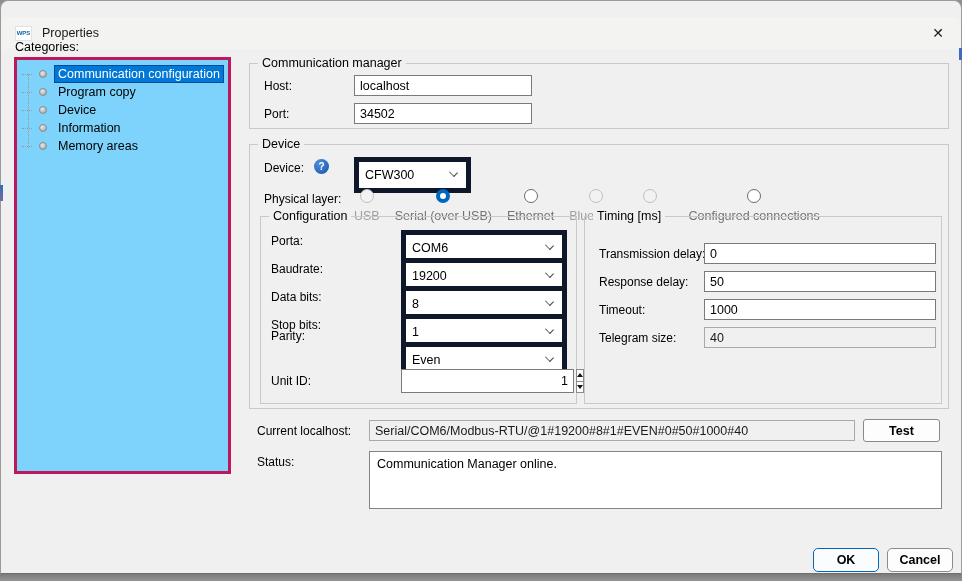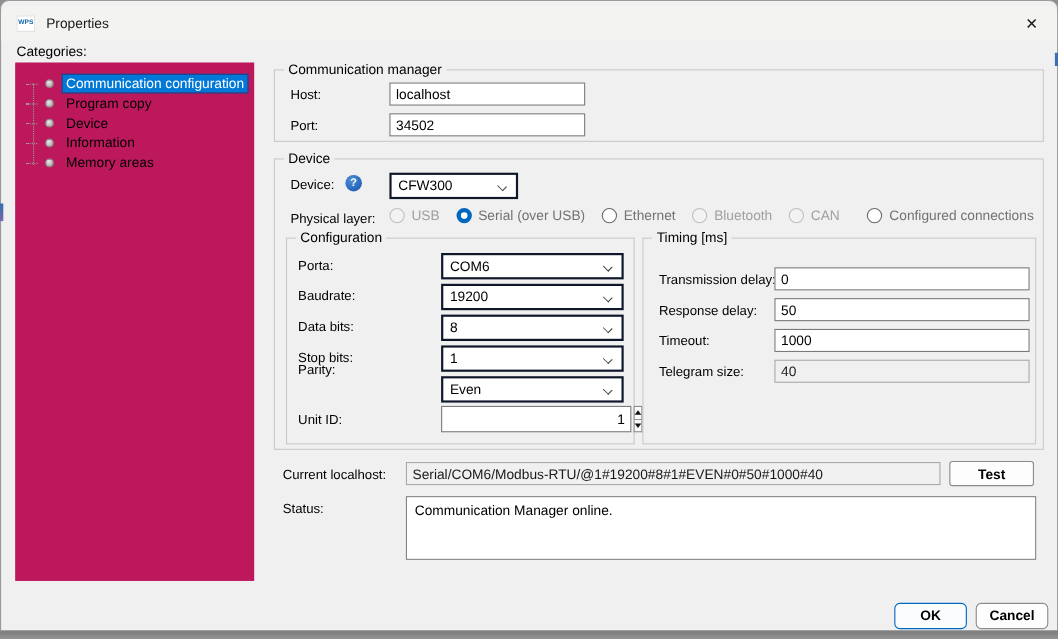--- a/index.html
+++ b/index.html
@@ -5,35 +5,35 @@
   * { margin:0; padding:0; box-sizing:border-box; }
   html,body { width:962px; height:581px; overflow:hidden;
     font-family:"Liberation Sans","DejaVu Sans",sans-serif; }
   body { background:#8f8f8f; position:relative; }
 
   .dialog { position:absolute; left:0; top:0; width:962px; height:574px;
     background:#f0f0f0; border:1px solid #9a9a9a; border-bottom:1px solid #6e6e6e;
     border-radius:8px 8px 0 0; }
 
   
-  .titlebar { position:absolute; left:0; top:4px; width:100%; height:32px;
+  .titlebar { position:absolute; left:0; top:16px; width:100%; height:32px;
     background:#f3f3f1; border-radius:8px 8px 0 0;
     display:flex; align-items:center; padding-left:14px; }
   .wps-badge { width:17px; height:15px; background:#ffffff; border:1px solid #e2e2e2;
     display:flex; align-items:center; justify-content:center;
     font-size:6px; font-weight:bold; color:#1464a8; letter-spacing:0; }
   .title-text { margin-left:10px; font-size:12.5px; color:#191919; }
   .close-btn { position:absolute; right:0; top:0; width:46px; height:32px;
     display:flex; align-items:center; justify-content:center;
     font-size:14px; color:#1a1a1a; border-radius:0 8px 0 0; cursor:default; }
 
   
   .categories-label { position:absolute; left:14px; top:39px; font-size:12.5px; color:#000; }
-  .tree { position:absolute; left:13px; top:56px; width:217px; height:471px;
-    background:#be185d; border:5px solid #be185d; padding-top:5px; }
+  .tree { position:absolute; left:13px; top:56px; width:217px; height:417px;
+    background:#7dd3fc; border:3px solid #be185d; padding-top:5px; }
   .tree-vline { position:absolute; left:11px; top:14px; height:74px;
     border-left:1px dotted #9a9a9a; }
   .tree-item { display:flex; align-items:center; height:18px; padding-left:5px; }
   .tree-hline { width:10px; height:1px; border-top:1px dotted #9a9a9a; }
   .tree-bullet { width:8px; height:8px; border-radius:50%; margin:0 8px 0 7px;
     background:radial-gradient(circle at 35% 30%, #e8e8e8 0%, #c2c2c2 55%, #8e8e8e 100%);
     border:1px solid #8b8b8b; flex:0 0 auto; }
   .tree-item span.lbl { font-size:12.5px; color:#000; padding:1px 3px; white-space:nowrap; }
   .tree-item.selected span.lbl { background:#0078d7; color:#fff; outline:1px solid #004e98; }
 
@@ -42,29 +42,29 @@
   .group-title { position:absolute; top:-8px; left:8px; background:#f0f0f0;
     padding:0 4px; font-size:12.5px; color:#000; white-space:nowrap; }
 
   .field-label { position:absolute; font-size:12px; color:#000; white-space:nowrap; }
 
   input.txt { position:absolute; height:21px; border:1px solid #7a7a7a; background:#fff;
     font-family:"Liberation Sans","DejaVu Sans",sans-serif; font-size:12.5px;
     padding:0 5px; color:#000; }
   input.txt.readonly { background:#f0f0f0; border:1px solid #a9a9a9; color:#1a1a1a; }
 
-  .combo { position:absolute; height:24px; background:#fff; border:2px solid #0f172a;
+  .combo { position:absolute; height:36px; background:#fff; border:5px solid #0f172a;
     display:flex; align-items:center; padding:0 6px; font-size:12.5px; color:#000; }
   .combo .chev { position:absolute; right:9px; top:7px; width:7px; height:7px;
     border-right:1.4px solid #444; border-bottom:1.4px solid #444;
     transform:rotate(45deg) scaleY(0.8); }
 
   
   .radio-row { position:absolute; display:flex; align-items:center; gap:15px; }
-  .radio-opt { display:flex; align-items:center; gap:6px; }
+  .radio-opt { display:flex; align-items:center; gap:6px;flex-direction:column; }
   .radio-circle { width:14px; height:14px; border-radius:50%; background:#fff;
     border:1px solid #6b6b6b; flex:0 0 auto; }
   .radio-opt.selected .radio-circle { border:4.5px solid #0067c0; }
   .radio-opt.disabled .radio-circle { border:1px solid #bfbfbf; background:#f2f2f2; }
   .radio-opt span { font-size:12.5px; color:#737373; white-space:nowrap; }
   .radio-opt.disabled span { color:#a0a0a0; }
 
   
   .spinner { position:absolute; display:flex; }
   .spinner input { position:static; flex:1; text-align:right; padding-right:5px; height:24px; }

